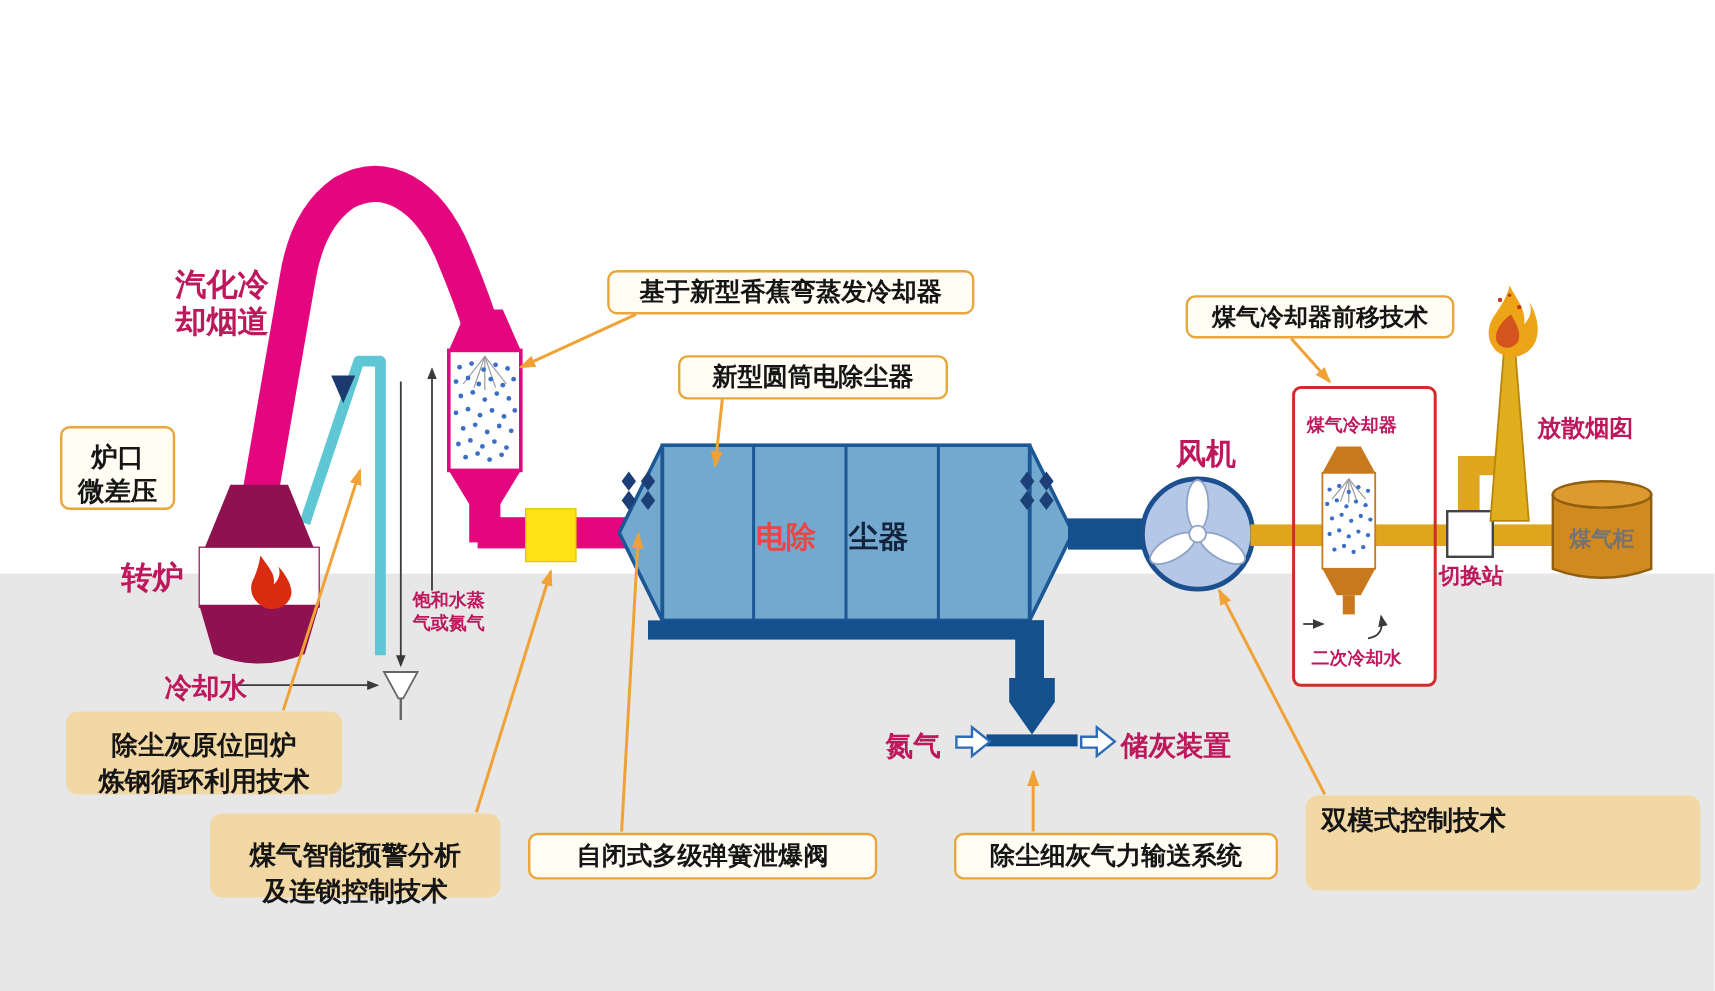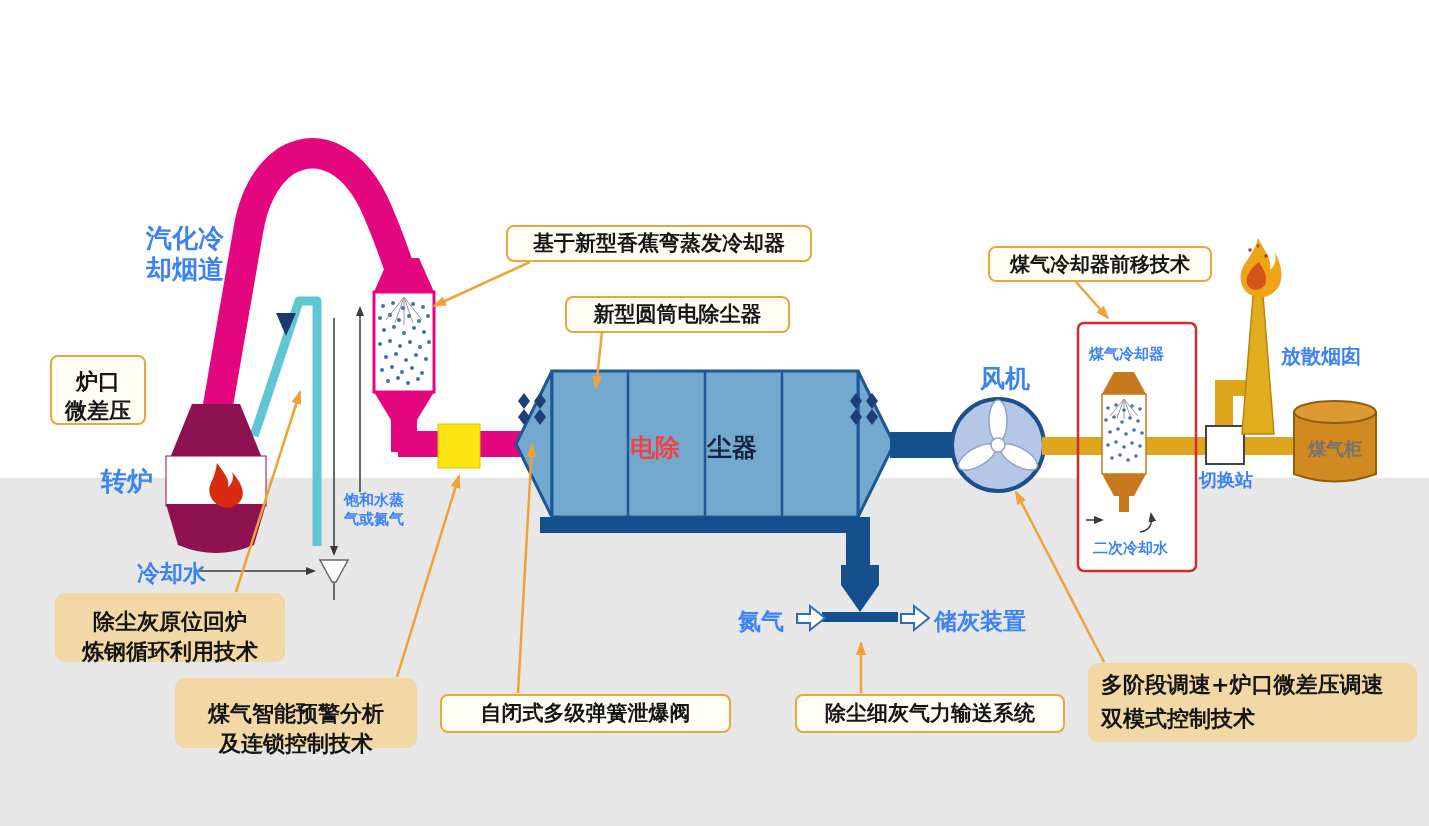--- a/index.html
+++ b/index.html
@@ -1,21 +1,21 @@
 <!DOCTYPE html>
 <html><head>
 <meta charset="utf-8">
 <style>
   * { margin:0; padding:0; box-sizing:border-box; }
   html,body { background:#ffffff; }
   body { font-family:"DejaVu Sans","Liberation Sans",sans-serif; color:#151515; }
   #stage { position:relative; width:1429px; height:826px; background:#ffffff; overflow:hidden; }
   .ground { position:absolute; left:0; top:478px; width:1429px; height:348px; background:#e7e7e7; }
   svg.layer { position:absolute; left:0; top:0; z-index:1; }
-  .lbl { position:absolute; z-index:2; color:#3b82f6; white-space:nowrap; }
+  .lbl { position:absolute; z-index:2; color:#be185d; white-space:nowrap; }
   .lbl span { display:block; }
   .callout { position:absolute; z-index:2; text-align:center; color:#151515; font-weight:bold; white-space:nowrap; }
   .callout.white { background:#fffdf4; border:2px solid #e9a63c; border-radius:8px; }
   .callout.tan { background:#f2d8a4; border-radius:10px; }
   .callout span { display:block; }
 </style>
 </head>
 <body>
 
 <div id="stage">
@@ -284,17 +284,16 @@
   <div class="callout white" style="left:988px;top:246px;width:224px;height:36px;font-size:20px;line-height:32px">煤气冷却器前移技术</div>
 
   <div class="lbl" style="left:1089px;top:345px;font-size:15px;font-weight:600">煤气冷却器</div>
   <div class="lbl" style="left:1093px;top:539px;font-size:15px;font-weight:600">二次冷却水</div>
 
   <div class="lbl" style="left:1199px;top:468px;font-size:18px;font-weight:600">切换站</div>
   <div class="lbl" style="left:1281px;top:343px;font-size:20px;font-weight:600">放散烟囱</div>
   <div class="lbl" style="left:1308px;top:437px;font-size:18px;font-weight:bold;color:#737373">煤气柜</div>
 
   <div class="callout tan" style="left:1088px;top:663px;width:329px;height:79px;font-size:22px;line-height:34px;padding:5px 0 0 13px;text-align:left">
-    <span>多阶段调速+炉口微差压调速</span>
       <span>双模式控制技术</span>
   </div>
 
 </div>
 
 </body></html>

